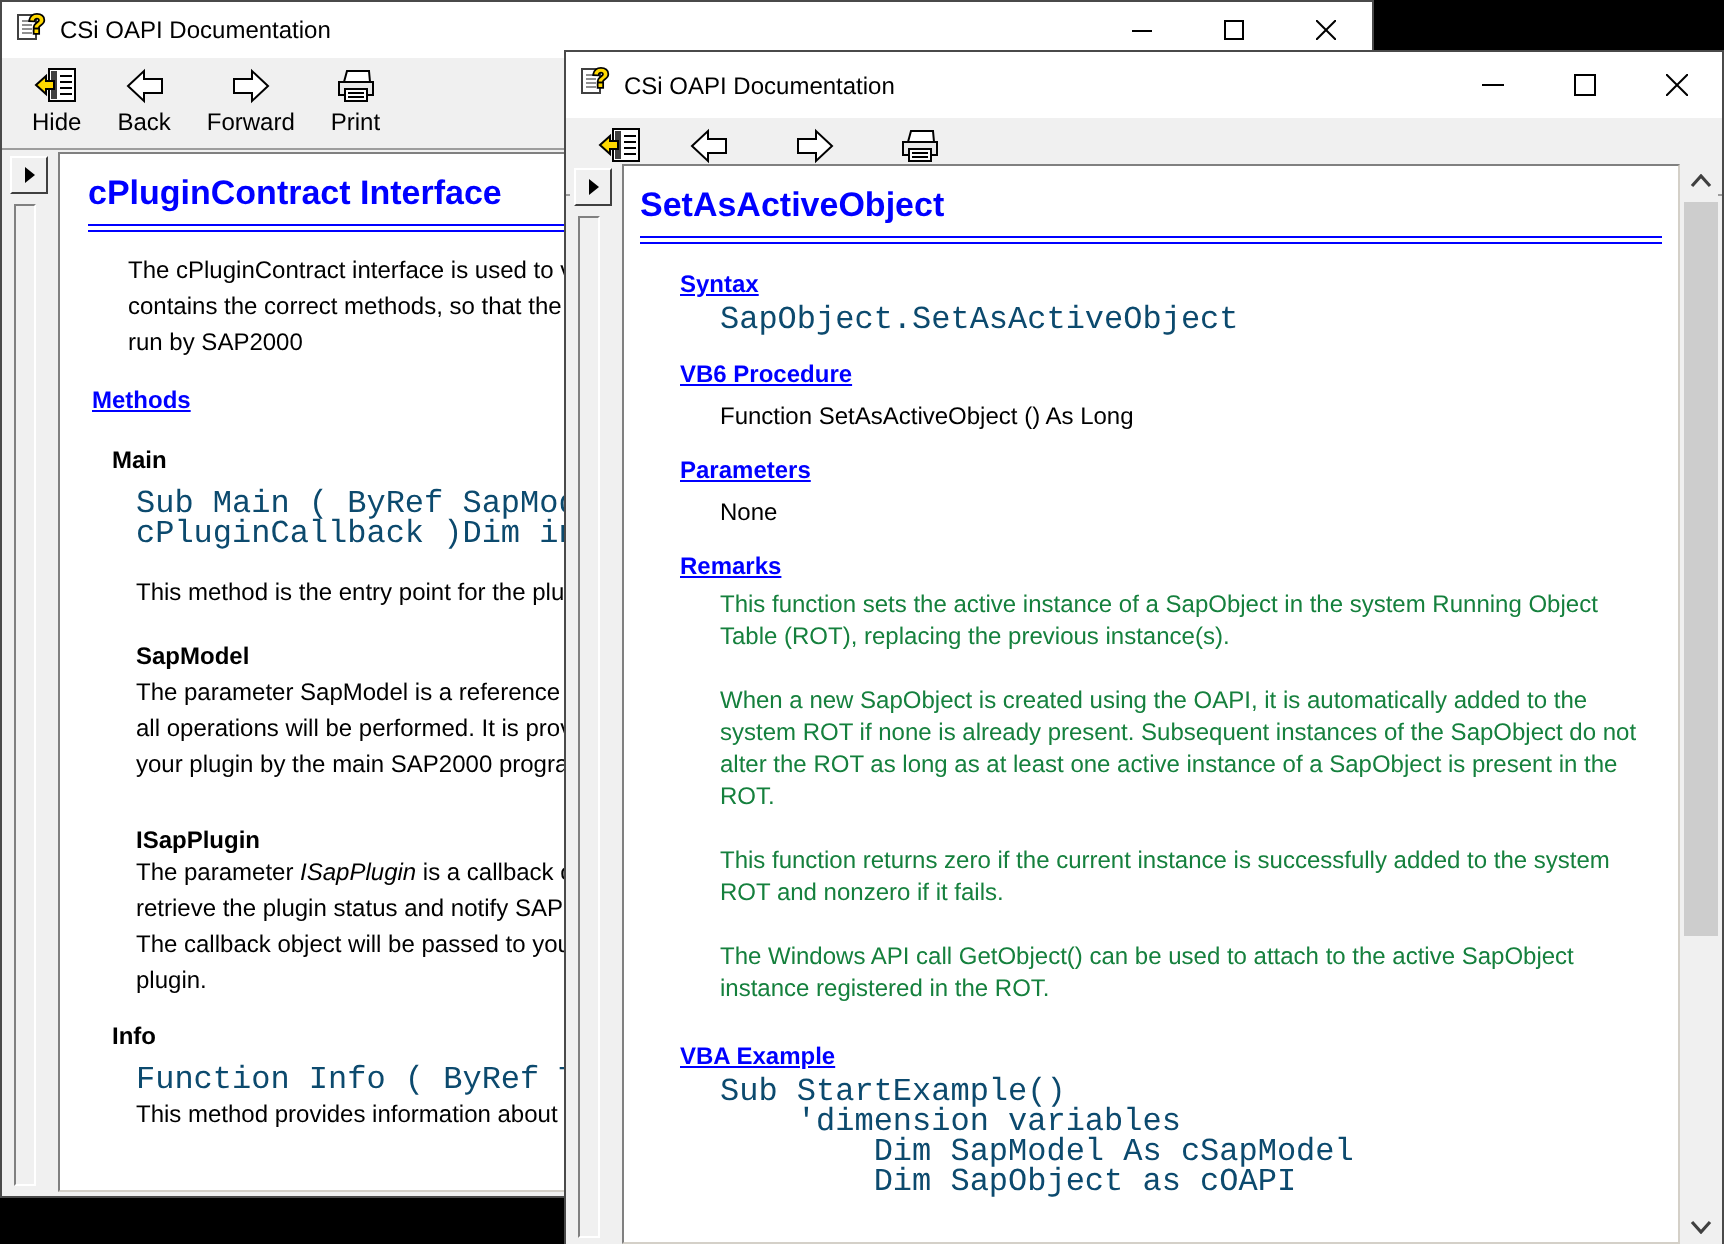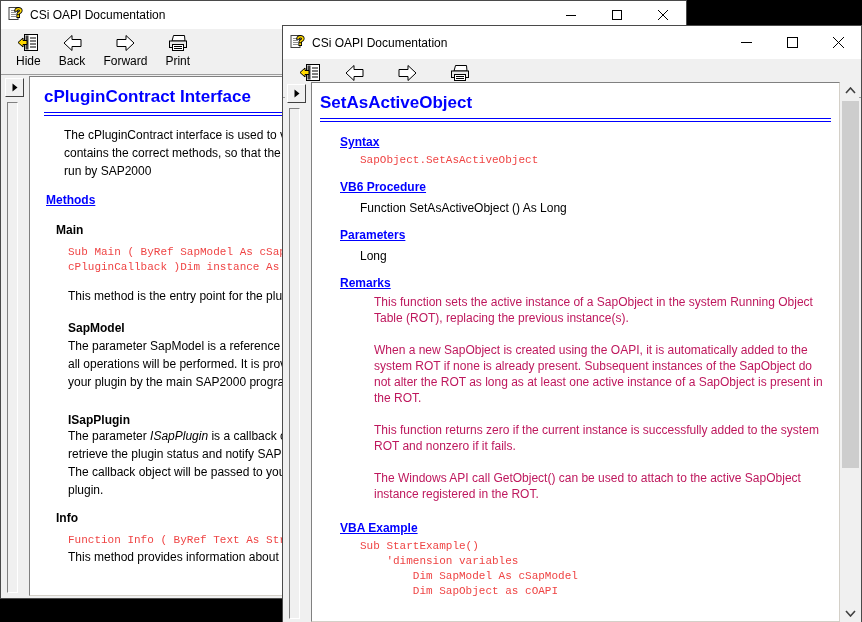--- a/index.html
+++ b/index.html
@@ -39,22 +39,22 @@
   .docpane{flex:1;background:#fff;border:1px solid;border-color:#808080 #d4d0c8 #d4d0c8 #808080;
     overflow:hidden;padding:8px 8px 0 6px;box-sizing:border-box;position:relative;}
 
   
   .doc-title{color:#0000ff;font-weight:bold;font-size:17px;border-bottom:4px double #0000ff;
     padding:0 0 5px 0;margin:2px 0 10px 0;}
   .sec-link{display:inline-block;color:#0000ff;font-weight:bold;font-size:12px;text-decoration:underline;
     margin:3px 0 4px 22px;text-align:right;}
   .sec{margin-bottom:9px;}
   .body-text{font-size:12px;color:#000;margin:2px 0 4px 42px;line-height:16px;}
-  .para{font-size:12px;color:#be185d;margin:0 8px 16px 56px;line-height:16px;}
-  .codeline{font-family:"Liberation Mono","DejaVu Sans Mono",monospace;font-size:11px;color:#ef4444;
+  .para{font-size:12px;color:#15803d;margin:0 8px 16px 42px;line-height:16px;}
+  .codeline{font-family:"Liberation Mono","DejaVu Sans Mono",monospace;font-size:16px;color:#0c4a6e;
     margin-left:42px;white-space:pre;line-height:15px;}
   .nwline{font-size:12px;color:#000;white-space:nowrap;line-height:18px;}
   .subhead{font-size:12px;font-weight:bold;color:#000;}
   .it{font-style:italic;}
 
   
   .b-title{margin-left:8px;margin-right:0;}
   .b-methods{margin-left:10px;}
   .b-sub1{margin:14px 0 6px 20px;}
   .b-sub2{margin:16px 0 2px 32px;}
@@ -285,21 +285,21 @@
         <div class="codeline">SapObject.SetAsActiveObject</div>
       </div>
 
       <div class="sec">
         <span class="sec-link">VB6 Procedure</span>
         <div class="body-text">Function SetAsActiveObject () As Long</div>
       </div>
 
       <div class="sec">
         <span class="sec-link">Parameters</span>
-        <div class="body-text">Long</div>
+        <div class="body-text">None</div>
       </div>
 
       <div class="sec">
         <span class="sec-link">Remarks</span>
         <div class="para">This function sets the active instance of a SapObject in the system Running Object Table (ROT), replacing the previous instance(s).</div>
         <div class="para">When a new SapObject is created using the OAPI, it is automatically added to the system ROT if none is already present. Subsequent instances of the SapObject do not alter the ROT as long as at least one active instance of a SapObject is present in the ROT.</div>
         <div class="para">This function returns zero if the current instance is successfully added to the system ROT and nonzero if it fails.</div>
         <div class="para">The Windows API call GetObject() can be used to attach to the active SapObject instance registered in the ROT.</div>
       </div>
 

